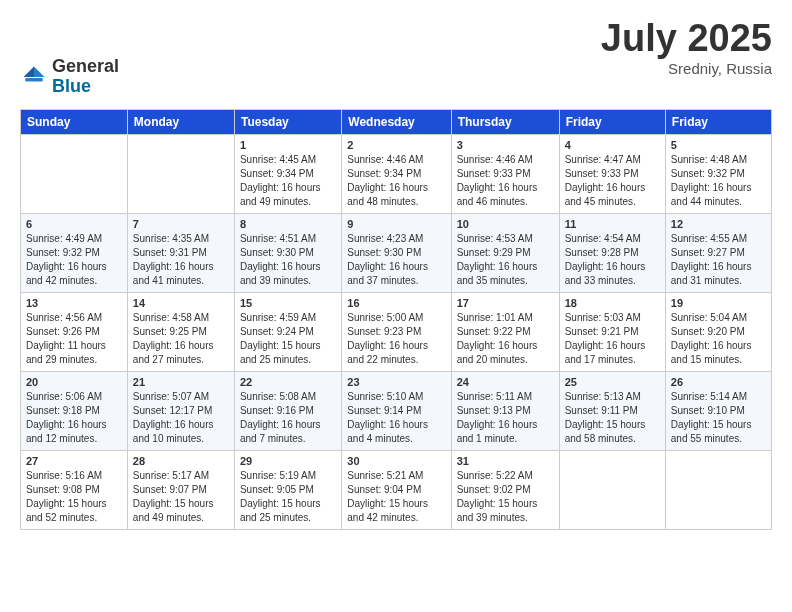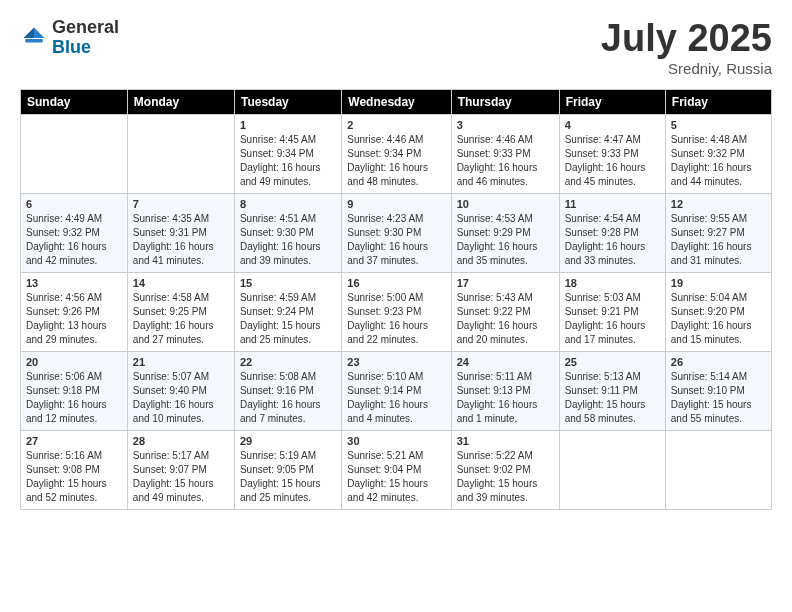--- a/index.html
+++ b/index.html
@@ -19,20 +19,21 @@
     .header {
       display: flex;
       justify-content: space-between;
       align-items: flex-start;
       margin-bottom: 12px;
     }
     .logo {
       display: flex;
       align-items: center;
       gap: 4px;
+      margin-top: 39px;
     }
     .logo-text {
       display: flex;
       flex-direction: column;
       line-height: 1.1;
     }
     .logo-general {
       font-size: 18px;
       font-weight: bold;
       color: #333;
@@ -58,21 +59,21 @@
     .calendar-subtitle {
       font-size: 15px;
       color: #555;
     }
     .calendar {
       width: 100%;
       border-collapse: collapse;
       border: 1px solid #ccc;
     }
     .calendar th {
-      background: #000000;
+      background: #1d4ed8;
       color: #fff;
       font-size: 12px;
       font-weight: bold;
       padding: 5px 6px;
       text-align: left;
       border: 1px solid #ccc;
     }
     .calendar td {
       border: 1px solid #ccc;
       vertical-align: top;
@@ -186,61 +187,61 @@
           <td>
             <span class="day-num">10</span>
             <div class="day-info"><span>Sunrise: 4:53 AM</span><br><span>Sunset: 9:29 PM</span><br><span>Daylight: 16 hours and 35 minutes.</span></div>
           </td>
           <td>
             <span class="day-num">11</span>
             <div class="day-info"><span>Sunrise: 4:54 AM</span><br><span>Sunset: 9:28 PM</span><br><span>Daylight: 16 hours and 33 minutes.</span></div>
           </td>
           <td>
             <span class="day-num">12</span>
-            <div class="day-info"><span>Sunrise: 9:55 AM</span><br><span>Sunset: 9:27 PM</span><br><span>Daylight: 16 hours and 31 minutes.</span></div>
+            <div class="day-info"><span>Sunrise: 4:55 AM</span><br><span>Sunset: 9:27 PM</span><br><span>Daylight: 16 hours and 31 minutes.</span></div>
           </td>
         </tr>
         <tr class="row-bg-1">
           <td>
             <span class="day-num">13</span>
-            <div class="day-info"><span>Sunrise: 4:56 AM</span><br><span>Sunset: 9:26 PM</span><br><span>Daylight: 13 hours and 29 minutes.</span></div>
+            <div class="day-info"><span>Sunrise: 4:56 AM</span><br><span>Sunset: 9:26 PM</span><br><span>Daylight: 11 hours and 29 minutes.</span></div>
           </td>
           <td>
             <span class="day-num">14</span>
             <div class="day-info"><span>Sunrise: 4:58 AM</span><br><span>Sunset: 9:25 PM</span><br><span>Daylight: 16 hours and 27 minutes.</span></div>
           </td>
           <td>
             <span class="day-num">15</span>
             <div class="day-info"><span>Sunrise: 4:59 AM</span><br><span>Sunset: 9:24 PM</span><br><span>Daylight: 15 hours and 25 minutes.</span></div>
           </td>
           <td>
             <span class="day-num">16</span>
             <div class="day-info"><span>Sunrise: 5:00 AM</span><br><span>Sunset: 9:23 PM</span><br><span>Daylight: 16 hours and 22 minutes.</span></div>
           </td>
           <td>
             <span class="day-num">17</span>
-            <div class="day-info"><span>Sunrise: 5:43 AM</span><br><span>Sunset: 9:22 PM</span><br><span>Daylight: 16 hours and 20 minutes.</span></div>
+            <div class="day-info"><span>Sunrise: 1:01 AM</span><br><span>Sunset: 9:22 PM</span><br><span>Daylight: 16 hours and 20 minutes.</span></div>
           </td>
           <td>
             <span class="day-num">18</span>
             <div class="day-info"><span>Sunrise: 5:03 AM</span><br><span>Sunset: 9:21 PM</span><br><span>Daylight: 16 hours and 17 minutes.</span></div>
           </td>
           <td>
             <span class="day-num">19</span>
             <div class="day-info"><span>Sunrise: 5:04 AM</span><br><span>Sunset: 9:20 PM</span><br><span>Daylight: 16 hours and 15 minutes.</span></div>
           </td>
         </tr>
         <tr class="row-bg-2">
           <td>
             <span class="day-num">20</span>
             <div class="day-info"><span>Sunrise: 5:06 AM</span><br><span>Sunset: 9:18 PM</span><br><span>Daylight: 16 hours and 12 minutes.</span></div>
           </td>
           <td>
             <span class="day-num">21</span>
-            <div class="day-info"><span>Sunrise: 5:07 AM</span><br><span>Sunset: 9:40 PM</span><br><span>Daylight: 16 hours and 10 minutes.</span></div>
+            <div class="day-info"><span>Sunrise: 5:07 AM</span><br><span>Sunset: 12:17 PM</span><br><span>Daylight: 16 hours and 10 minutes.</span></div>
           </td>
           <td>
             <span class="day-num">22</span>
             <div class="day-info"><span>Sunrise: 5:08 AM</span><br><span>Sunset: 9:16 PM</span><br><span>Daylight: 16 hours and 7 minutes.</span></div>
           </td>
           <td>
             <span class="day-num">23</span>
             <div class="day-info"><span>Sunrise: 5:10 AM</span><br><span>Sunset: 9:14 PM</span><br><span>Daylight: 16 hours and 4 minutes.</span></div>
           </td>
           <td>

